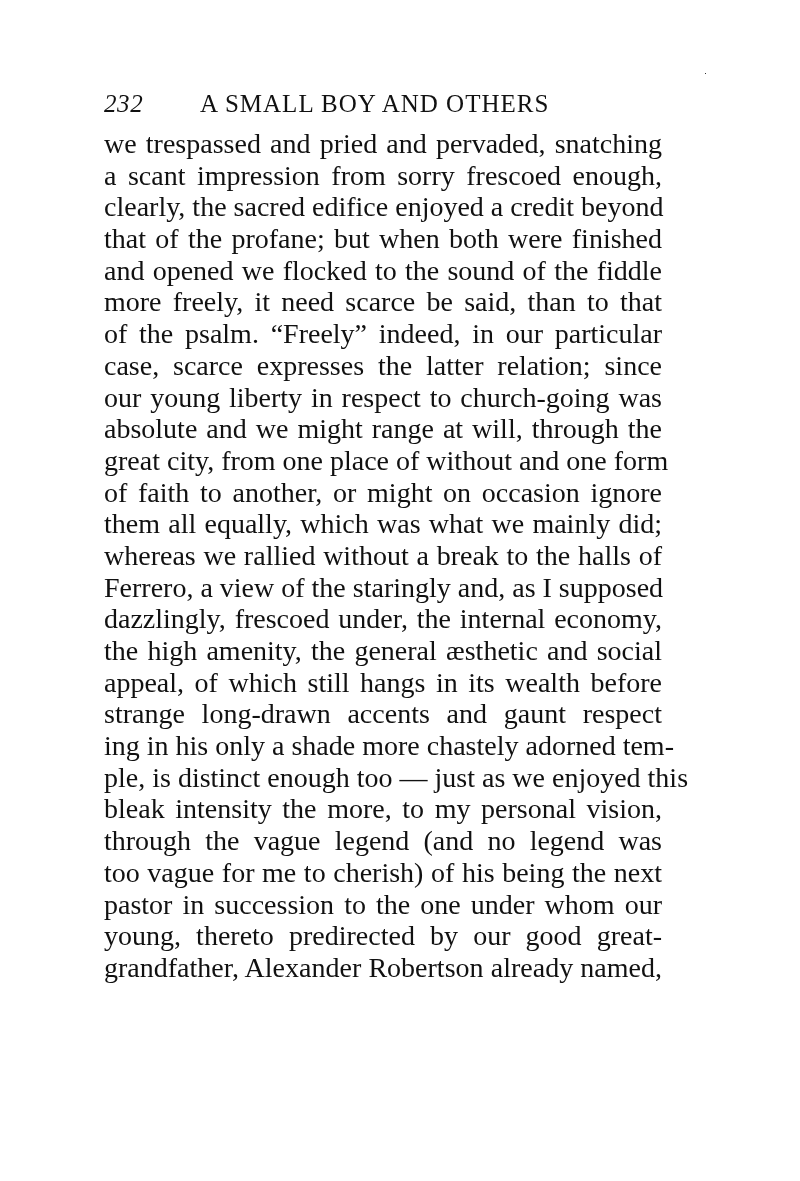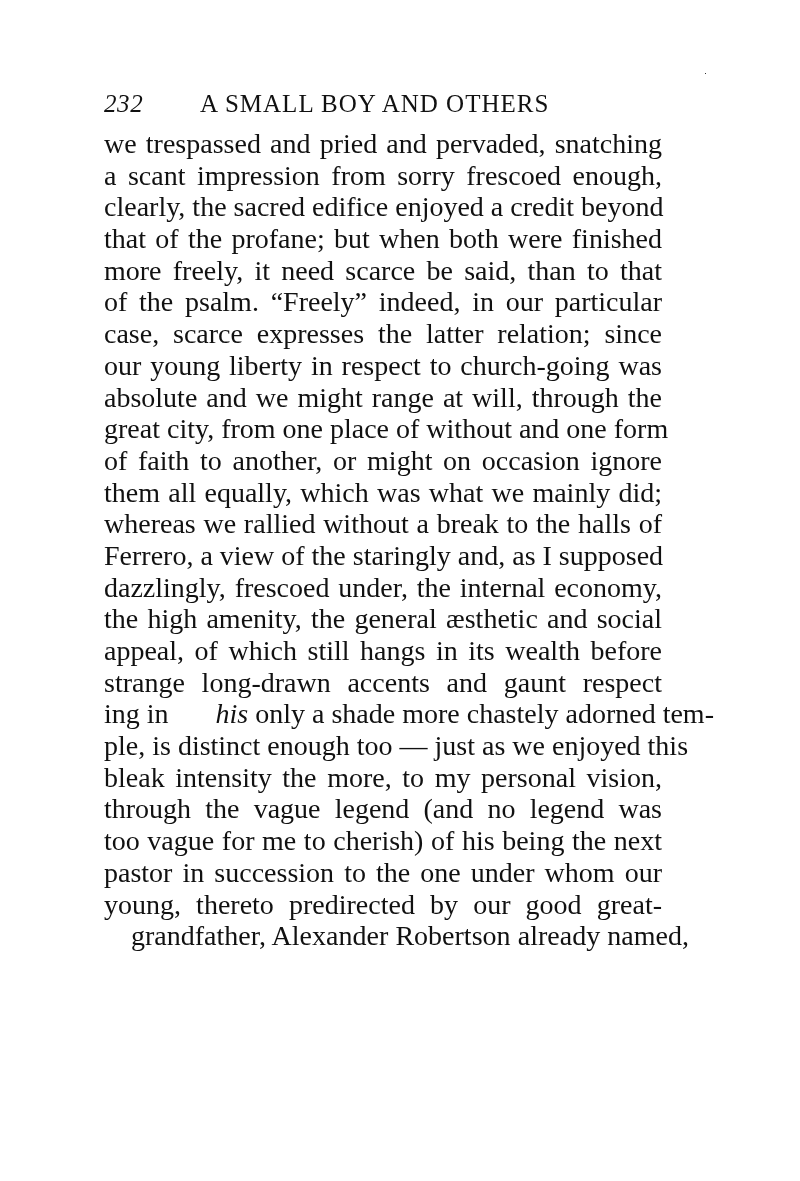--- a/index.html
+++ b/index.html
@@ -42,25 +42,22 @@
       line-height: 31.7px;
       height: 31.7px;
       white-space: nowrap;
       text-align: justify;
       text-align-last: justify;
       width: 558px;
       display: block;
     }
     .body-text .line.last {
       text-align-last: justify;
-      margin-left: 27px;
     }
     .ital {
-      font-style: italic;
-      margin-left: 40px;
     }
     .speck {
       position: absolute;
       left: 705px;
       top: 73px;
       width: 1px;
       height: 1px;
       background: #333;
     }
   </style>
@@ -72,20 +69,21 @@
 <div class="page">
   <div class="running-head">
     <span class="page-number">232</span>
     <span class="running-title">A SMALL BOY AND OTHERS</span>
   </div>
   <div class="body-text" id="body-text">
       <div class="line">we trespassed and pried and pervaded, snatching</div>
       <div class="line">a scant impression from sorry frescoed enough,</div>
       <div class="line">clearly, the sacred edifice enjoyed a credit beyond</div>
       <div class="line">that of the profane; but when both were finished</div>
+      <div class="line">and opened we flocked to the sound of the fiddle</div>
       <div class="line">more freely, it need scarce be said, than to that</div>
       <div class="line">of the psalm.  “Freely” indeed, in our particular</div>
       <div class="line">case, scarce expresses the latter relation;  since</div>
       <div class="line">our young liberty in respect to church-going was</div>
       <div class="line">absolute and we might range at will, through the</div>
       <div class="line">great city, from one place of without and one form</div>
       <div class="line">of faith to another, or might on occasion ignore</div>
       <div class="line">them all equally, which was what we mainly did;</div>
       <div class="line">whereas we rallied without a break to the halls of</div>
       <div class="line">Ferrero, a view of the staringly and, as I supposed</div>

